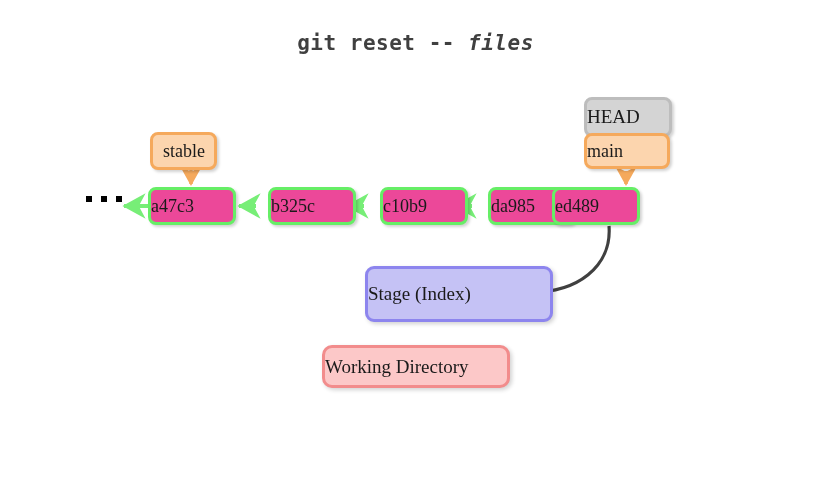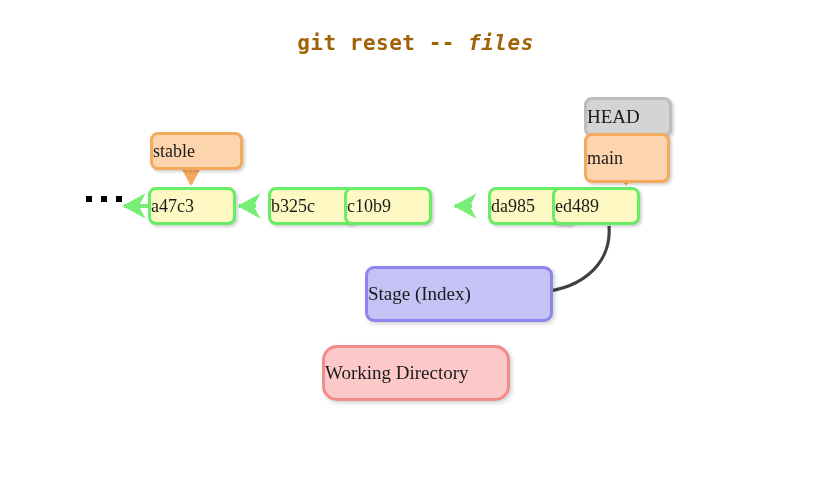--- a/index.html
+++ b/index.html
@@ -25,21 +25,21 @@
   
   #title {
     position: absolute;
     left: 0;
     top: 31px;
     width: 831px;
     text-align: center;
     font-family: "DejaVu Sans Mono", monospace;
     font-size: 21px;
     font-weight: bold;
-    color: #a16207;
+    color: #404040;
     letter-spacing: 0.5px;
     white-space: pre;
   }
   #title .arg {
     font-style: italic;
     font-weight: bold;
   }
 
   
   .node {
@@ -50,21 +50,21 @@
     justify-content: flex-start;
     color: #1a1a1a;
     white-space: nowrap;
     font-family: Liberation Serif, serif;
   }
 
   .commit {
     width: 88px;
     height: 38px;
     top: 187px;
-    background: #fef9c3;
+    background: #ec4899;
     border: 3px solid #66ee66;
     border-radius: 8px;
     font-size: 18px;
     box-shadow: 2px 2px 3px rgba(0,0,0,0.18);
   }
 
   .tag {
     background: #fcd5ae;
     border: 3px solid #f5a95c;
     border-radius: 8px;
@@ -80,55 +80,56 @@
     background: #d4d4d4;
     border: 3px solid #bdbdbd;
     border-radius: 8px;
     font-size: 19px;
     box-shadow: 2px 2px 3px rgba(0,0,0,0.18);
     z-index: 1;
   }
 
   #main-tag {
     width: 86px;
-    height: 50px;
+    height: 36px;
     left: 584px;
     top: 133px;
     z-index: 2;
   }
 
   #stable-tag {
-    width: 93px;
+    width: 67px;
     height: 38px;
     left: 150px;
     top: 132px;
     z-index: 2;
+    padding-left: 10px;
   }
 
   #stage-box {
     width: 188px;
     height: 56px;
     left: 322px;
     top: 266px;
     background: #c5c2f5;
     border: 3px solid #8d85ee;
     border-radius: 9px;
     font-size: 19px;
     box-shadow: 2px 2px 4px rgba(0,0,0,0.18);
     margin-left: 43px;
   }
 
   #workdir-box {
     width: 188px;
-    height: 56px;
+    height: 43px;
     left: 322px;
     top: 345px;
     background: #fcc8c8;
     border: 3px solid #f28c8c;
-    border-radius: 15px;
+    border-radius: 10px;
     font-size: 19px;
     box-shadow: 2px 2px 4px rgba(0,0,0,0.18);
   }
 
   
   #ellipsis {
     position: absolute;
     left: 86px;
     top: 196px;
     display: flex;
@@ -181,21 +182,21 @@
   <i></i>
   <i></i>
 </div>
 
 <div class="node commit" style="left:148px">
   <span>a47c3</span>
 </div>
 <div class="node commit" style="left:268px">
   <span>b325c</span>
 </div>
-<div class="node commit" style="left:344px">
+<div class="node commit" style="left:380px">
   <span>c10b9</span>
 </div>
 <div class="node commit" style="left:488px">
   <span>da985</span>
 </div>
 <div class="node commit" style="left:552px">
   <span>ed489</span>
 </div>
 
 <div class="node" id="head-box">

